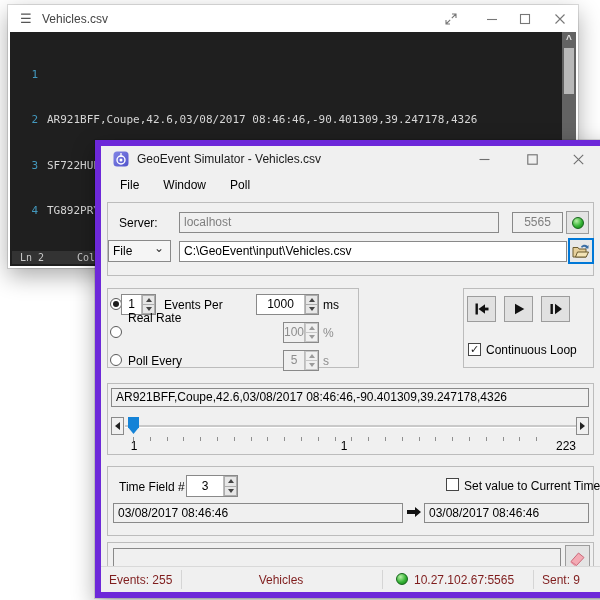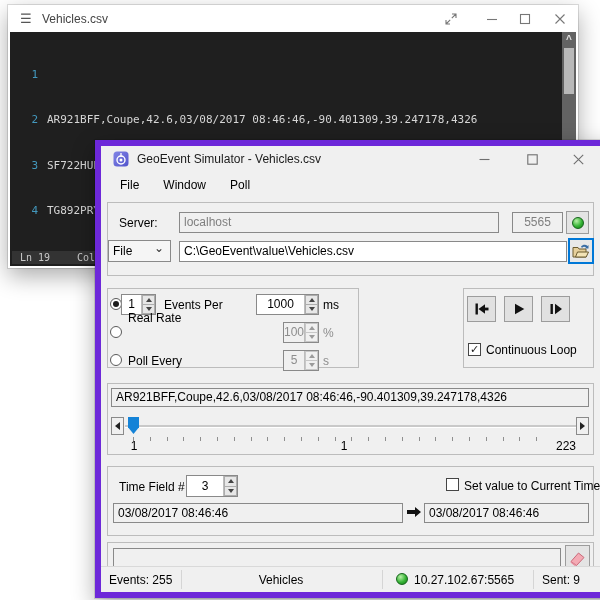--- a/index.html
+++ b/index.html
@@ -73,21 +73,21 @@
   .tri-left { width:0; height:0; border-top:4px solid transparent; border-bottom:4px solid transparent; border-right:5px solid #222; }
   .tri-right { width:0; height:0; border-top:4px solid transparent; border-bottom:4px solid transparent; border-left:5px solid #222; }
   .slider-track { position:absolute; height:3px; background:#c9c9c9; border-bottom:1px solid #fff; }
   .slider-thumb { position:absolute; width:11px; height:17px; background:#1583d7;
                   clip-path:polygon(0 0, 100% 0, 100% 60%, 50% 100%, 0 60%); }
   .ticks { position:absolute; height:4px;
            background:repeating-linear-gradient(90deg, #8f8f8f 0 1px, transparent 1px 16.8px); }
   .tick-lbl { position:absolute; font-size:12px; color:#000; }
 
   .s-statusbar { position:absolute; left:0; right:0; bottom:0; height:26px; border-top:1px solid #d9d9d9; background:#f0f0f0; }
-  .s-status-text { position:absolute; top:6px; font-size:12px; color:#000000; }
+  .s-status-text { position:absolute; top:6px; font-size:12px; color:#7f1d1d; }
   .s-sep { position:absolute; top:3px; bottom:3px; width:1px; background:#d5d5d5; }
   .greenball { position:absolute; width:12px; height:12px; border-radius:50%; border:1px solid #14641a;
                background:radial-gradient(circle at 35% 30%, #b9f0a8, #35b335 55%, #157a15); }
   .grip { position:absolute; right:3px; bottom:3px; width:10px; height:10px; }
 </style>
 </head>
 <body>
 
 <div class="win" id="editor-win">
   <div class="ed-titlebar">
@@ -131,21 +131,21 @@
       
       
       
       
     </div>
     <div class="ed-scroll">
       <span class="ed-scroll-up">^</span>
       <span class="ed-scroll-thumb"></span>
     </div>
     <div class="ed-status">
-      <span class="abs" style="left:8px;">Ln 19</span>
+      <span class="abs" style="left:8px;">Ln 2</span>
       <span class="abs" style="left:65px;">Col</span>
     </div>
   </div>
 </div>
 
 <div class="win" id="sim-win">
   <div class="s-titlebar">
     <span class="abs" style="left:12px; top:5px;">
       <svg width="16" height="16" viewBox="0 0 16 16">
         <defs>
@@ -188,21 +188,21 @@
   <span class="lbl" style="left:18px; top:70px;">Server:</span>
   <div class="fld gray-text" style="left:78px; top:66px; width:320px; height:21px;">localhost</div>
   <div class="fld gray-text center" style="left:411px; top:66px; width:51px; height:21px;">5565</div>
   <div class="smallbtn" style="left:465px; top:65px; width:23px; height:23px;">
     <span class="greenball" style="position:static;"></span>
   </div>
   <div class="fld" style="left:7px; top:94px; width:63px; height:22px; line-height:20px; background:#f5f5f5;">
     <span>File</span>
     <span style="position:absolute; right:6px; top:-3px; color:#333;">⌄</span>
   </div>
-  <div class="fld white" style="left:78px; top:95px; width:388px; height:21px;">C:\GeoEvent\value\Vehicles.csv</div>
+  <div class="fld white" style="left:78px; top:95px; width:388px; height:21px;">C:\GeoEvent\input\Vehicles.csv</div>
   <div class="smallbtn" style="left:467px; top:92px; width:26px; height:26px; border:2px solid #0078d7; background:#e8e8e8;">
     <svg width="18" height="16" viewBox="0 0 18 16">
       <path d="M1 14V4.5h5l1 1.5h7V14z" fill="#e6cf9a" stroke="#6b5a2e" stroke-width="1"></path>
       <path d="M3.5 14l2-5h11l-2.3 5z" fill="#f3e3b5" stroke="#6b5a2e" stroke-width="1"></path>
       <path d="M9 3.5c2-2.2 5-2 6.5-.5l1-1v3.5h-3.5l1-1c-1.2-1-3-1-4 .5z" fill="#3a6ea5"></path>
     </svg>
   </div>
 
   <div class="gbox" style="left:6px; top:142px; width:252px; height:80px;"></div>
   <span class="radio sel" style="left:9px; top:152px;"></span>

